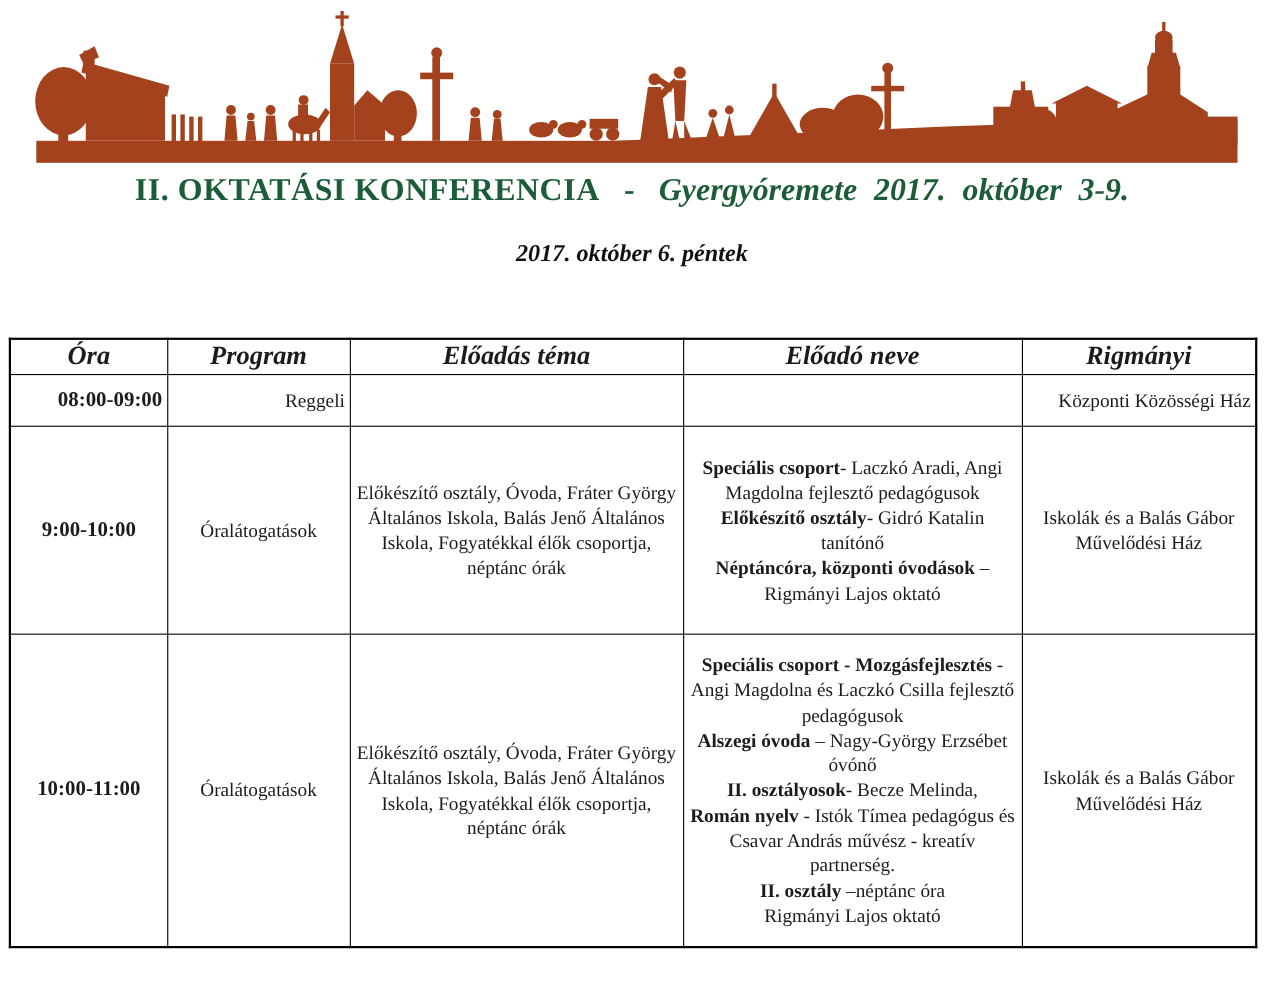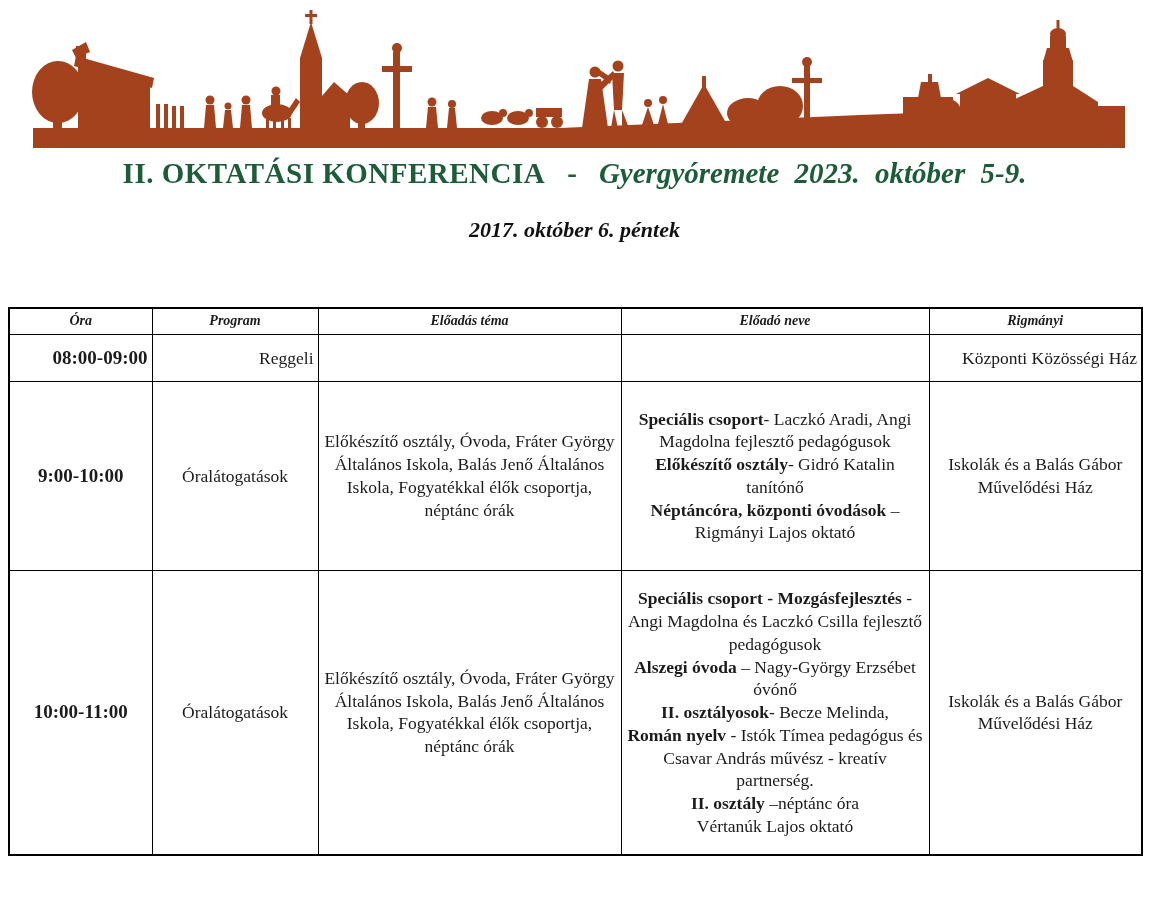--- a/index.html
+++ b/index.html
@@ -60,21 +60,21 @@
     border:1px solid #000;
     text-align:center;
     vertical-align:middle;
     padding:1px 4px;
     line-height:1.3;
     overflow:hidden;
   }
   col.c1{width:143px;} col.c2{width:166px;} col.c3{width:303px;}
   col.c4{width:308px;} col.c5{width:213px;}
   table.schedule th{
-    font-weight:bold;font-style:italic;font-size:14px;height:25px;padding:0 2px;
+    font-weight:bold;font-style:italic;font-size:24px;height:25px;padding:0 2px;
   }
   tr.r0 td{height:44px;text-align:right;}
   tr.r1 td{height:186px;}
   tr.r2 td{height:281px;}
   td.time{font-weight:bold;font-size:19px;white-space:nowrap;}
   td.topic{padding:1px 18px;}
   td.presenters{padding:1px 12px;}
   td.location{padding:1px 18px;}
   td .rich-line{margin:0;}
   td b{font-weight:bold;}
@@ -185,21 +185,21 @@
         <rect x="1056.5" y="20" width="3" height="10"></rect>
         <polygon points="1043,62 1047,48 1069,48 1073,62"></polygon>
         <rect x="1043" y="60" width="30" height="68"></rect>
         <polygon points="1013,100 1043,86 1073,86 1098,102 1098,128 1013,128"></polygon>
         <rect x="1095" y="106" width="30" height="24"></rect>
       </g>
     </svg>
   </header>
 
   <div class="conf-line">
-    <span class="conf-name">II. OKTATÁSI KONFERENCIA</span><span class="conf-sep">-</span><span class="conf-place">Gyergyóremete 2023. október 5-9.</span>
+    <span class="conf-name">II. OKTATÁSI KONFERENCIA</span><span class="conf-sep">-</span><span class="conf-place">Gyergyóremete 2017. október 3-9.</span>
   </div>
 
   <div class="date-line">2017. október 6. péntek</div>
 
   <table class="schedule">
     <colgroup>
       <col class="c1">
         <col class="c2">
         <col class="c3">
         <col class="c4">
@@ -243,21 +243,21 @@
           <td class="time">10:00-11:00</td>
           <td class="program">Óralátogatások</td>
           <td class="topic">
             <div class="rich-line"><span>Előkészítő osztály, Óvoda, Fráter György Általános Iskola, Balás Jenő Általános Iskola, Fogyatékkal élők csoportja, néptánc órák</span></div>
           </td>
           <td class="presenters">
             <div class="rich-line"><b>Speciális csoport - Mozgásfejlesztés</b><span> - Angi Magdolna és Laczkó Csilla fejlesztő pedagógusok</span></div>
             <div class="rich-line"><b>Alszegi óvoda</b><span> – Nagy-György Erzsébet óvónő</span></div>
             <div class="rich-line"><b>II. osztályosok</b><span>- Becze Melinda,</span></div>
             <div class="rich-line"><b>Román nyelv</b><span> - Istók Tímea pedagógus és Csavar András művész - kreatív partnerség.</span></div>
-            <div class="rich-line"><b>II. osztály</b><span> –néptánc óra</span><br><span>Vértanúk Lajos oktató</span></div>
+            <div class="rich-line"><b>II. osztály</b><span> –néptánc óra</span><br><span>Rigmányi Lajos oktató</span></div>
           </td>
           <td class="location">
             <div class="rich-line"><span>Iskolák és a Balás Gábor Művelődési Ház</span></div>
           </td>
         </tr>
       </tbody>
   </table>
 
 </div>
 

